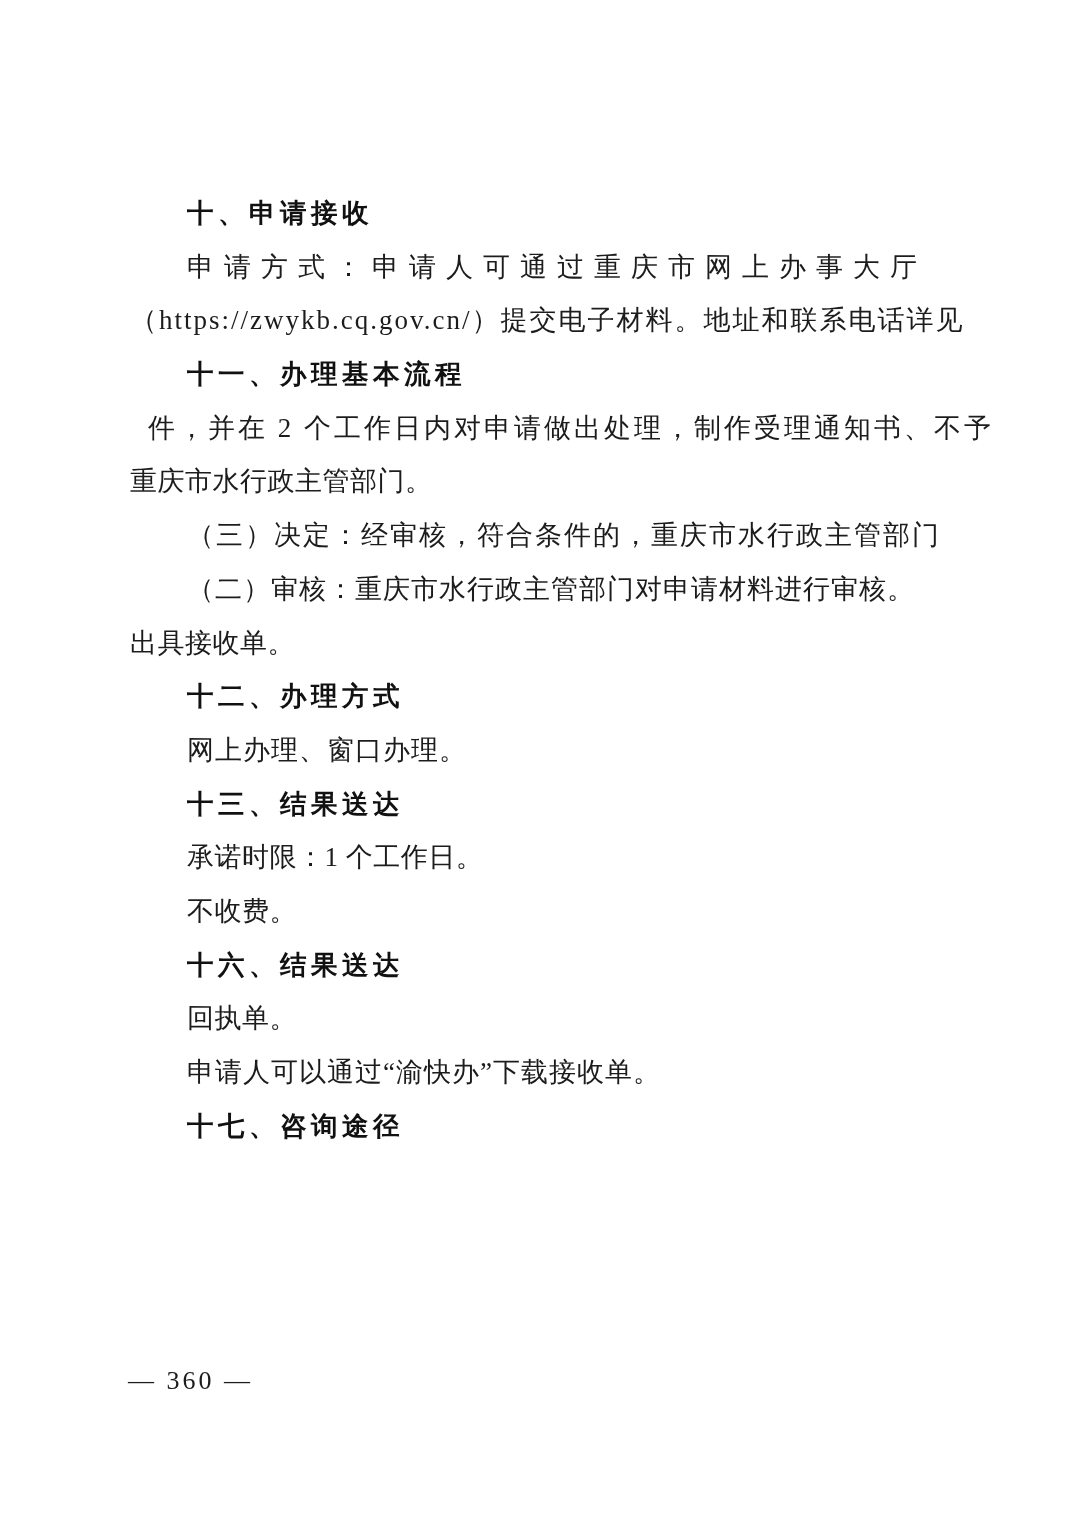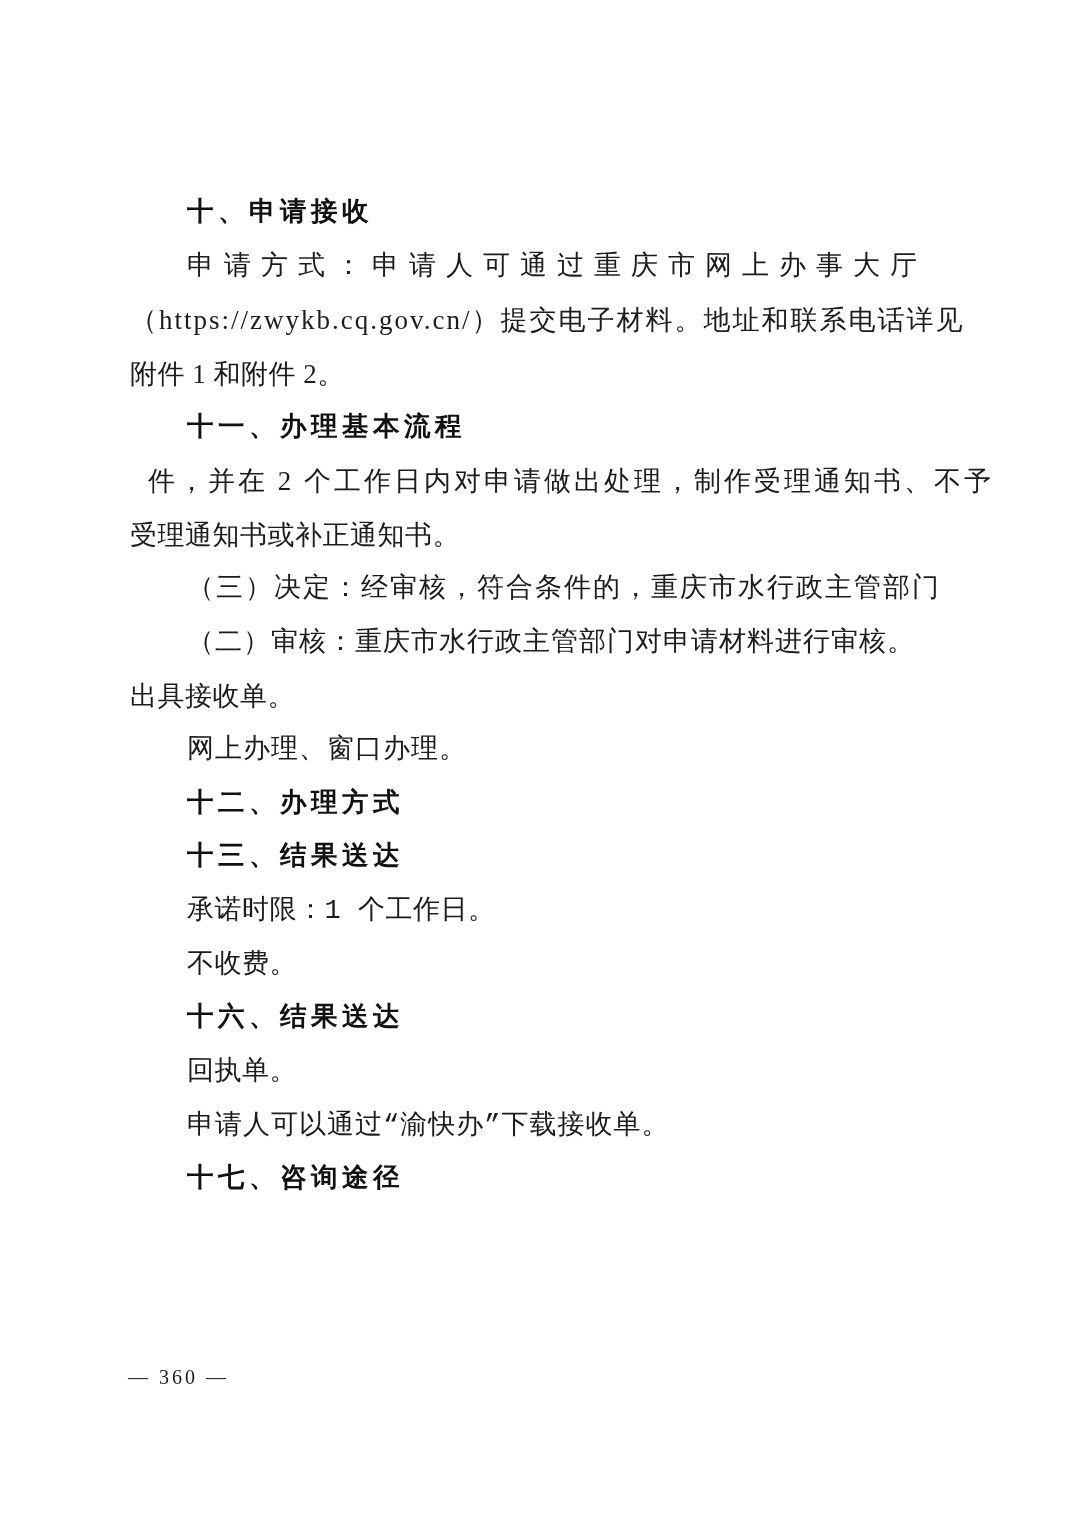--- a/index.html
+++ b/index.html
@@ -30,56 +30,55 @@
     white-space: nowrap;
     color: #1c1c1c;
   }
   .h {
     font-family: "Liberation Sans", sans-serif;
     font-weight: bold;
     font-size: 26.5px;
     letter-spacing: 4.5px;
     color: #111111;
   }
-  .ind { padding-left: 57px; font-family: Liberation Mono, monospace; }
+  .ind { padding-left: 57px; }
   .w10 { letter-spacing: 10px; }
   .w3  { letter-spacing: 3px; margin-left: 18px; }
   .w2  { letter-spacing: 2px; }
   .w1  { letter-spacing: 1px; }
   .footer {
     position: absolute;
     left: 128px;
     top: 1366px;
     font-family: "Liberation Serif", serif;
-    font-size: 20px;
+    font-size: 26px;
     letter-spacing: 3px;
     color: #1c1c1c;
     white-space: nowrap;
   }
 </style>
 </head>
 <body>
 
 <div class="page">
   <div class="content">
 
     <div class="line h ind">十、申请接收</div>
     <div class="line ind w10">申请方式：申请人可通过重庆市网上办事大厅</div>
     <div class="line w2">（https://zwykb.cq.gov.cn/）提交电子材料。地址和联系电话详见</div>
-    <div class="line">附件 1 和附件 2。</div>
 
     <div class="line h ind">十一、办理基本流程</div>
     <div class="line w3">件，并在 2 个工作日内对申请做出处理，制作受理通知书、不予</div>
-    <div class="line">受理通知书或补正通知书。</div>
+    <div class="line">重庆市水行政主管部门。</div>
     <div class="line ind w2">（三）决定：经审核，符合条件的，重庆市水行政主管部门</div>
     <div class="line ind w1">（二）审核：重庆市水行政主管部门对申请材料进行审核。</div>
     <div class="line">出具接收单。</div>
 
+    <div class="line h ind">十二、办理方式</div>
     <div class="line ind w1">网上办理、窗口办理。</div>
-    <div class="line h ind">十二、办理方式</div>
 
     <div class="line h ind">十三、结果送达</div>
     <div class="line ind">承诺时限：1 个工作日。</div>
 
     <div class="line ind">不收费。</div>
 
     <div class="line h ind">十六、结果送达</div>
 
     <div class="line ind">回执单。</div>
     <div class="line ind w1">申请人可以通过“渝快办”下载接收单。</div>

